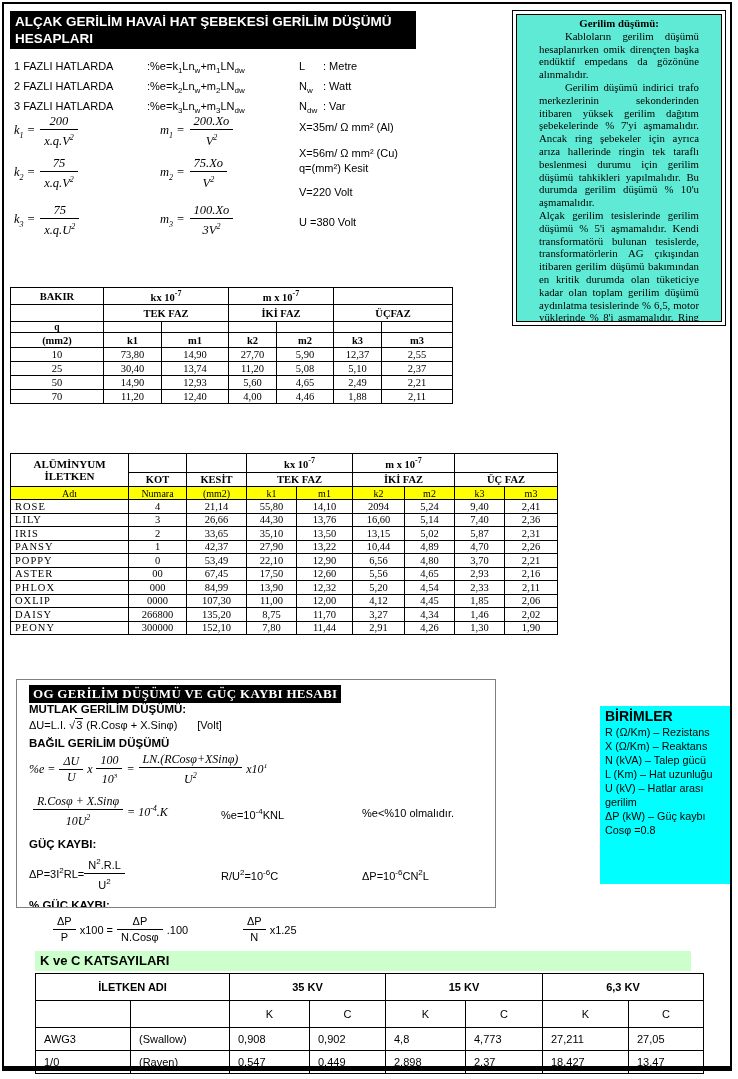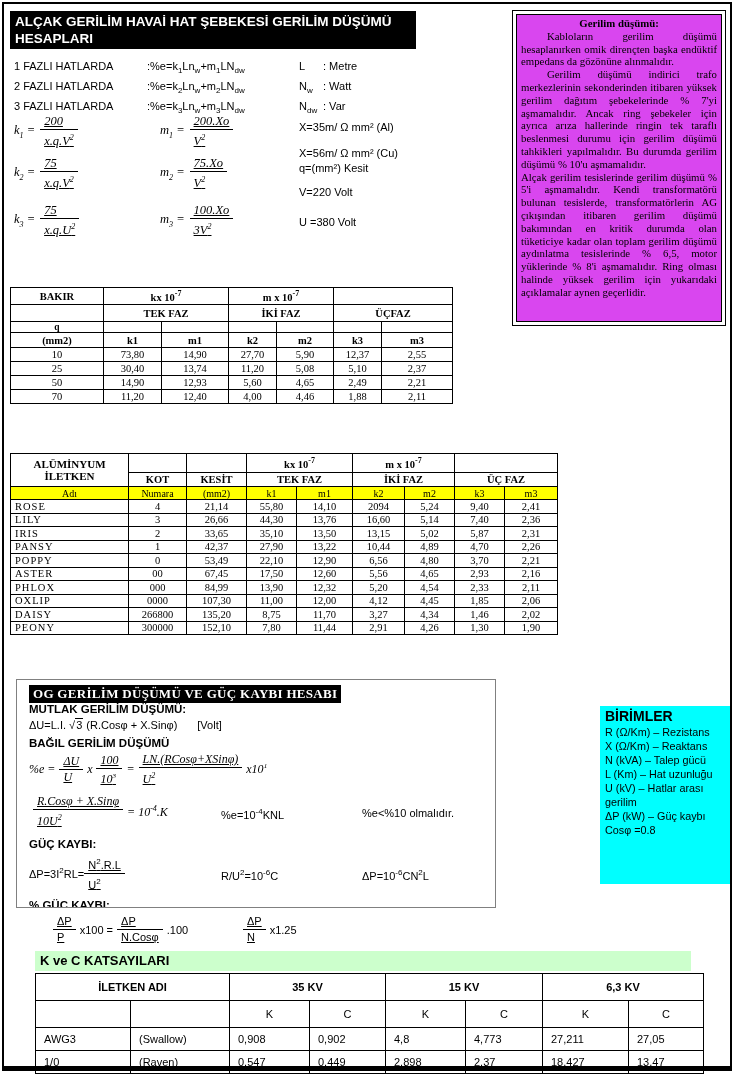--- a/index.html
+++ b/index.html
@@ -21,30 +21,30 @@
   .p-eq{display:inline-block;width:152px;}
   .leg-sym{display:inline-block;width:24px;}
   sub{font-size:8px;}
   sup{font-size:8px;}
   sup.tiny{font-size:7px;vertical-align:5px;}
 
   
   .kf{position:absolute;display:inline-flex;align-items:center;
     font-family:"Liberation Serif",serif;font-style:italic;font-size:12.5px;}
   .kf .kname{margin-right:5px;white-space:nowrap;}
-  .frac{display:inline-block;vertical-align:middle;text-decoration:underline;}
+  .frac{display:inline-block;text-align:center;vertical-align:middle;}
   .fnum{display:block;border-bottom:1px solid #000;padding:0 4px;line-height:15px;}
   .fden{display:block;padding:0 4px;line-height:15px;}
   .const-label{position:absolute;left:299px;font-size:11px;white-space:nowrap;}
 
   
   .note-box{position:absolute;left:512px;top:10px;width:214px;height:316px;border:1px solid #000;
     background:#fff;padding:3px;box-sizing:border-box;}
-  .note-inner{width:100%;height:100%;background:#d946ef;border:1px solid #000;box-sizing:border-box;
-    padding:2px 4px;font-family:"Liberation Serif",serif;font-size:10.8px;line-height:12.8px;
+  .note-inner{width:100%;height:100%;background:#5eead4;border:1px solid #000;box-sizing:border-box;
+    padding:2px 22px;font-family:"Liberation Serif",serif;font-size:10.8px;line-height:12.8px;
     text-align:justify;overflow:hidden;}
   .note-title{text-align:center;font-weight:bold;}
   .note-p{margin:0;text-indent:26px;}
   .note-p.noindent{text-indent:0;}
 
   
   .doc-table{border-collapse:collapse;position:absolute;font-family:"Liberation Serif",serif;
     font-size:10.5px;table-layout:fixed;}
   .doc-table td,.doc-table th{border:1px solid #000;text-align:center;padding:0;overflow:hidden;
     font-weight:normal;white-space:nowrap;}

